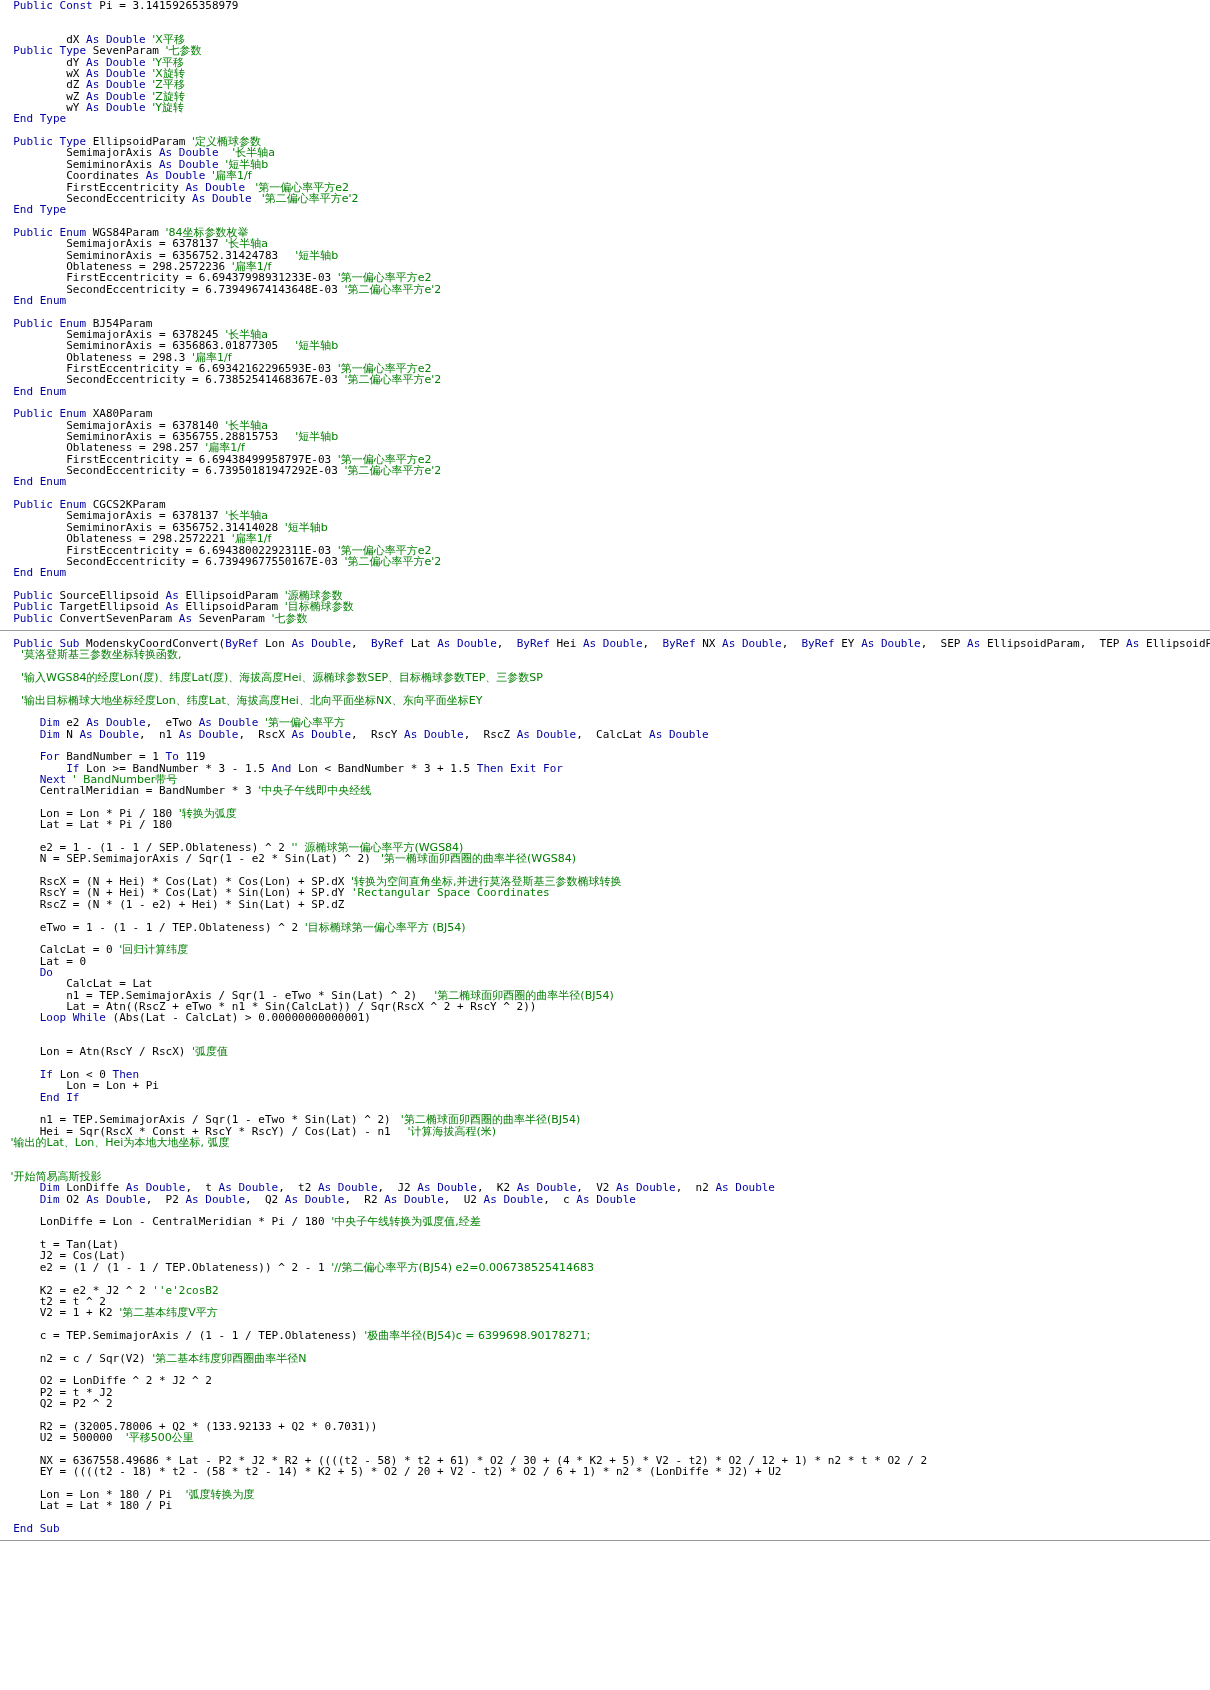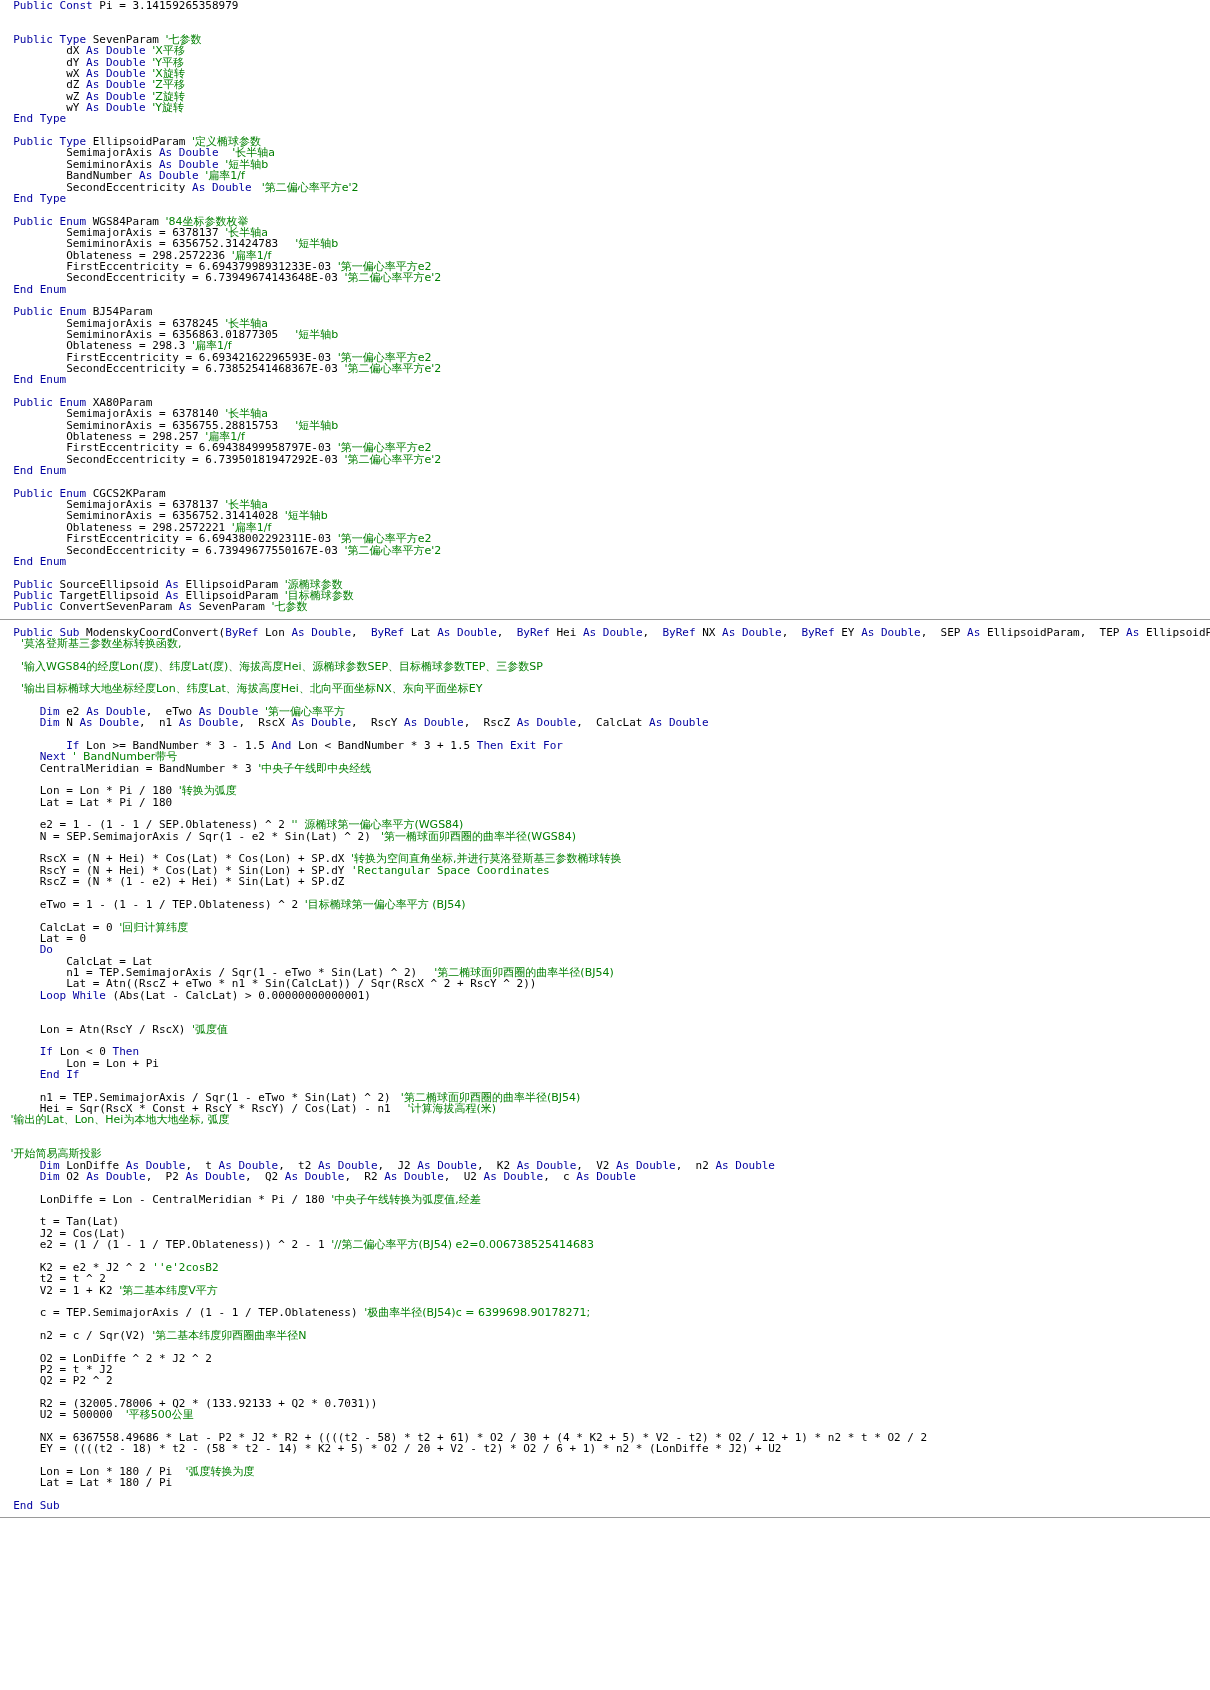--- a/index.html
+++ b/index.html
@@ -52,33 +52,34 @@
 </style>
 </head>
 <body>
 
 <div class="code-page">
 
   <div class="code-block" id="module-block">
       <div class="line"><span class="tx">  </span><span class="kw">Public Const </span><span class="tx">Pi = 3.14159265358979</span></div>
       <div class="line blank">&nbsp;</div>
       <div class="line blank">&nbsp;</div>
+      <div class="line"><span class="tx">          dX </span><span class="kw">As Double </span><span class="cm cjk">'X平移</span></div>
       <div class="line"><span class="tx">  </span><span class="kw">Public Type </span><span class="tx">SevenParam </span><span class="cm cjk">'七参数</span></div>
-      <div class="line"><span class="tx">          dX </span><span class="kw">As Double </span><span class="cm cjk">'X平移</span></div>
       <div class="line"><span class="tx">          dY </span><span class="kw">As Double </span><span class="cm cjk">'Y平移</span></div>
       <div class="line"><span class="tx">          wX </span><span class="kw">As Double </span><span class="cm cjk">'X旋转</span></div>
       <div class="line"><span class="tx">          dZ </span><span class="kw">As Double </span><span class="cm cjk">'Z平移</span></div>
       <div class="line"><span class="tx">          wZ </span><span class="kw">As Double </span><span class="cm cjk">'Z旋转</span></div>
       <div class="line"><span class="tx">          wY </span><span class="kw">As Double </span><span class="cm cjk">'Y旋转</span></div>
       <div class="line"><span class="tx">  </span><span class="kw">End Type</span></div>
       <div class="line blank">&nbsp;</div>
       <div class="line"><span class="tx">  </span><span class="kw">Public Type </span><span class="tx">EllipsoidParam </span><span class="cm cjk">'定义椭球参数</span></div>
       <div class="line"><span class="tx">          SemimajorAxis </span><span class="kw">As Double </span><span class="cm cjk">  '长半轴a</span></div>
       <div class="line"><span class="tx">          SemiminorAxis </span><span class="kw">As Double </span><span class="cm cjk">'短半轴b</span></div>
-      <div class="line"><span class="tx">          BandNumber </span><span class="kw">As Double </span><span class="cm cjk">'扁率1/f</span></div>
+      <div class="line"><span class="tx">          Coordinates </span><span class="kw">As Double </span><span class="cm cjk">'扁率1/f</span></div>
+      <div class="line"><span class="tx">          FirstEccentricity </span><span class="kw">As Double </span><span class="cm cjk"> '第一偏心率平方e2</span></div>
       <div class="line"><span class="tx">          SecondEccentricity </span><span class="kw">As Double </span><span class="cm cjk"> '第二偏心率平方e'2</span></div>
       <div class="line"><span class="tx">  </span><span class="kw">End Type</span></div>
       <div class="line blank">&nbsp;</div>
       <div class="line"><span class="tx">  </span><span class="kw">Public Enum </span><span class="tx">WGS84Param </span><span class="cm cjk">'84坐标参数枚举</span></div>
       <div class="line"><span class="tx">          SemimajorAxis = 6378137 </span><span class="cm cjk">'长半轴a</span></div>
       <div class="line"><span class="tx">          SemiminorAxis = 6356752.31424783 </span><span class="cm cjk">   '短半轴b</span></div>
       <div class="line"><span class="tx">          Oblateness = 298.2572236 </span><span class="cm cjk">'扁率1/f</span></div>
       <div class="line"><span class="tx">          FirstEccentricity = 6.69437998931233E-03 </span><span class="cm cjk">'第一偏心率平方e2</span></div>
       <div class="line"><span class="tx">          SecondEccentricity = 6.73949674143648E-03 </span><span class="cm cjk">'第二偏心率平方e'2</span></div>
       <div class="line"><span class="tx">  </span><span class="kw">End Enum</span></div>
@@ -120,20 +121,21 @@
       <div class="line"><span class="tx">  </span><span class="kw">Public Sub </span><span class="tx">ModenskyCoordConvert(</span><span class="kw">ByRef </span><span class="tx">Lon </span><span class="kw">As Double</span><span class="tx">,  </span><span class="kw">ByRef </span><span class="tx">Lat </span><span class="kw">As Double</span><span class="tx">,  </span><span class="kw">ByRef </span><span class="tx">Hei </span><span class="kw">As Double</span><span class="tx">,  </span><span class="kw">ByRef </span><span class="tx">NX </span><span class="kw">As Double</span><span class="tx">,  </span><span class="kw">ByRef </span><span class="tx">EY </span><span class="kw">As Double</span><span class="tx">,  SEP </span><span class="kw">As </span><span class="tx">EllipsoidParam,  TEP </span><span class="kw">As </span><span class="tx">EllipsoidParam,  SP </span></div>
       <div class="line"><span class="cm cjk">      '莫洛登斯基三参数坐标转换函数,</span></div>
       <div class="line blank">&nbsp;</div>
       <div class="line"><span class="cm cjk">      '输入WGS84的经度Lon(度)、纬度Lat(度)、海拔高度Hei、源椭球参数SEP、目标椭球参数TEP、三参数SP</span></div>
       <div class="line blank">&nbsp;</div>
       <div class="line"><span class="cm cjk">      '输出目标椭球大地坐标经度Lon、纬度Lat、海拔高度Hei、北向平面坐标NX、东向平面坐标EY</span></div>
       <div class="line blank">&nbsp;</div>
       <div class="line"><span class="tx">      </span><span class="kw">Dim </span><span class="tx">e2 </span><span class="kw">As Double</span><span class="tx">,  eTwo </span><span class="kw">As Double </span><span class="cm cjk">'第一偏心率平方</span></div>
       <div class="line"><span class="tx">      </span><span class="kw">Dim </span><span class="tx">N </span><span class="kw">As Double</span><span class="tx">,  n1 </span><span class="kw">As Double</span><span class="tx">,  RscX </span><span class="kw">As Double</span><span class="tx">,  RscY </span><span class="kw">As Double</span><span class="tx">,  RscZ </span><span class="kw">As Double</span><span class="tx">,  CalcLat </span><span class="kw">As Double</span></div>
       <div class="line blank">&nbsp;</div>
+      <div class="line"><span class="tx">      </span><span class="kw">For </span><span class="tx">BandNumber = 1 </span><span class="kw">To </span><span class="tx">119</span></div>
       <div class="line"><span class="tx">          </span><span class="kw">If </span><span class="tx">Lon &gt;= BandNumber * 3 - 1.5 </span><span class="kw">And </span><span class="tx">Lon &lt; BandNumber * 3 + 1.5 </span><span class="kw">Then Exit For</span></div>
       <div class="line"><span class="tx">      </span><span class="kw">Next </span><span class="cm cjk">'  BandNumber带号</span></div>
       <div class="line"><span class="tx">      CentralMeridian = BandNumber * 3 </span><span class="cm cjk">'中央子午线即中央经线</span></div>
       <div class="line blank">&nbsp;</div>
       <div class="line"><span class="tx">      Lon = Lon * Pi / 180 </span><span class="cm cjk">'转换为弧度</span></div>
       <div class="line"><span class="tx">      Lat = Lat * Pi / 180</span></div>
       <div class="line blank">&nbsp;</div>
       <div class="line"><span class="tx">      e2 = 1 - (1 - 1 / SEP.Oblateness) ^ 2 </span><span class="cm cjk">''  源椭球第一偏心率平方(WGS84)</span></div>
       <div class="line"><span class="tx">      N = SEP.SemimajorAxis / Sqr(1 - e2 * Sin(Lat) ^ 2) </span><span class="cm cjk"> '第一椭球面卯酉圈的曲率半径(WGS84)</span></div>
       <div class="line blank">&nbsp;</div>

